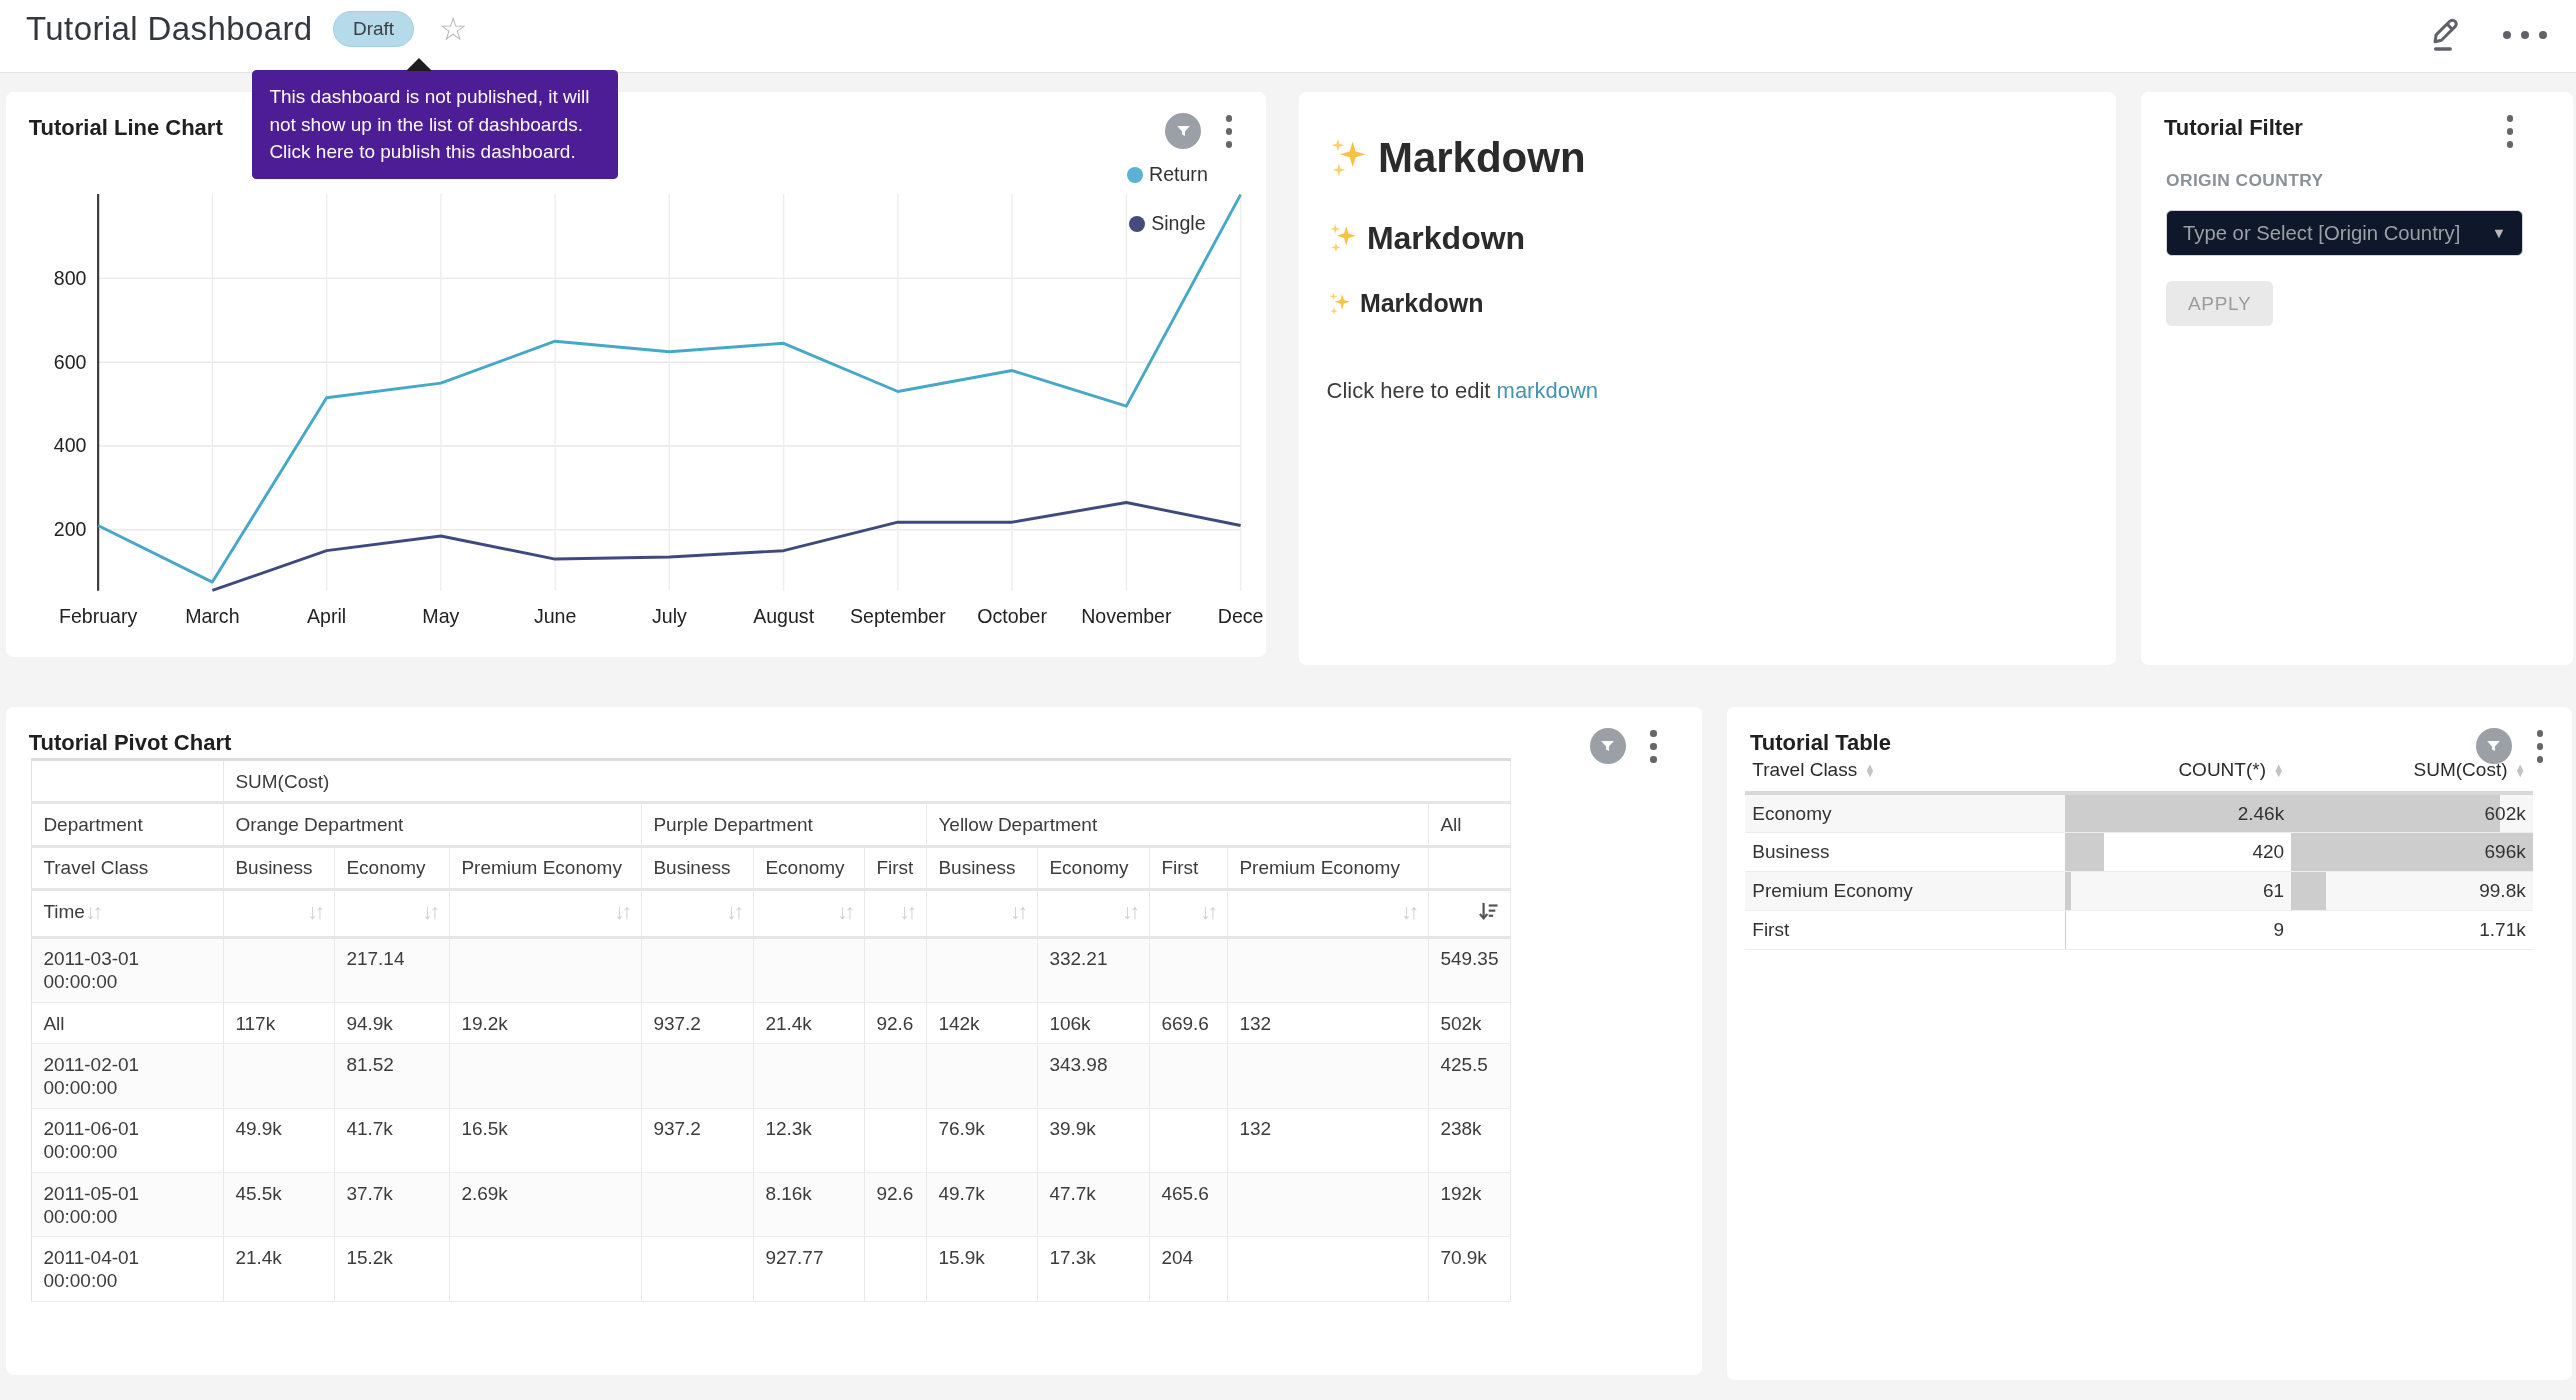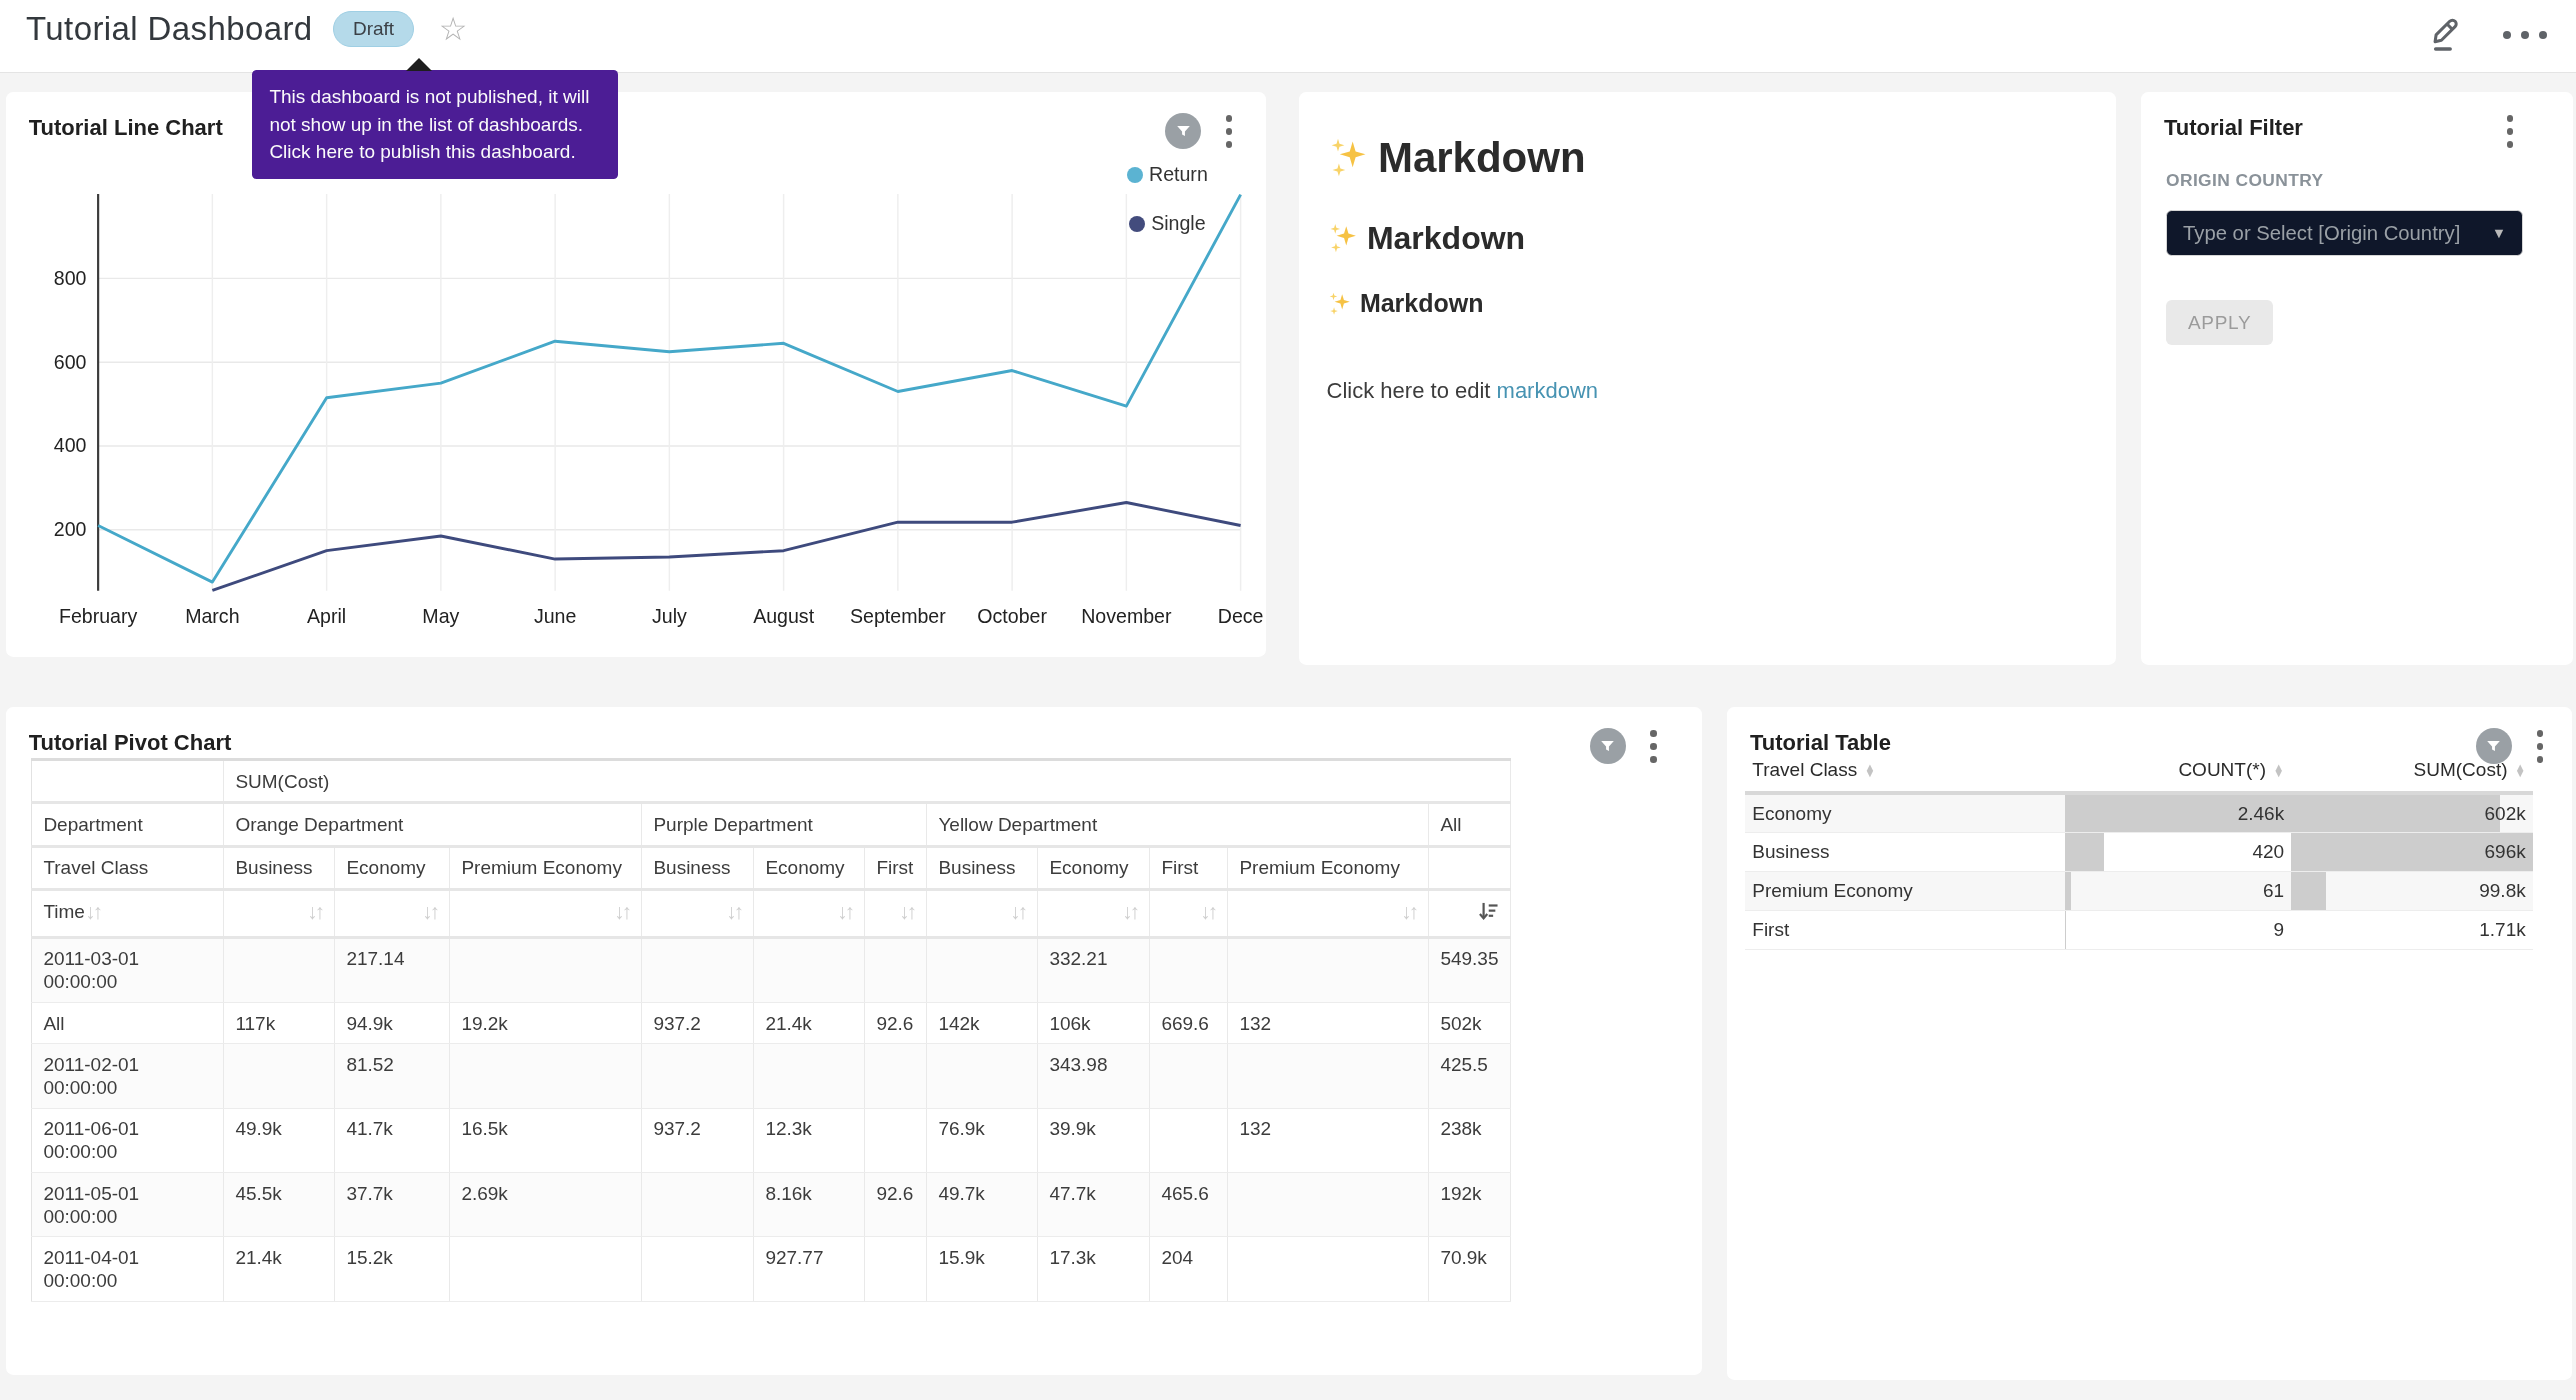--- a/index.html
+++ b/index.html
@@ -58,21 +58,21 @@
   .sparkle { margin-right:7.3px; flex:none; }
 
   
   .filter-body { padding:78px 25px 0 25px; }
   .filter-label { font-size:17.4px; font-weight:700; letter-spacing:0.4px; color:#8a9299; }
   .filter-select { margin-top:19px; width:357px; height:46px; border:1.5px solid #d6d6d6;
     border-radius:5.8px; display:flex; align-items:center; justify-content:space-between;
     padding:0 16px; background:#0f172a; }
   .filter-select .ph { color:#9aa0a6; font-size:20.3px; }
   .caret { font-size:14.5px; color:#b9b9b9; }
-  .apply-btn { margin-top:31px; display:inline-block; background:#e9e9e9; color:#9b9b9b;
+  .apply-btn { margin-top:12px; display:inline-block; background:#e9e9e9; color:#9b9b9b;
     font-size:19px; letter-spacing:0.7px; padding:11.6px 22px; border-radius:5.8px; border:none; }
 
   
   #pivot-table { position:absolute; left:25px; top:51px; border-collapse:collapse;
     font-size:19px; color:#3c3c3c; table-layout:fixed;
     border:1.5px solid #e2e2e2; border-top:3.6px solid #dcdcdc; }
   #pivot-table td, #pivot-table th { border-right:1.5px solid #e9e9e9; border-bottom:1.5px solid #ecece c;
     padding:8.7px 11.6px; text-align:left; vertical-align:top; line-height:23px; font-weight:normal; }
   #pivot-table td, #pivot-table th { border-bottom:1.5px solid #ececec; }
   #pivot-table thead th { border-bottom:3.6px solid #e6e6e6; background:#fff; }

